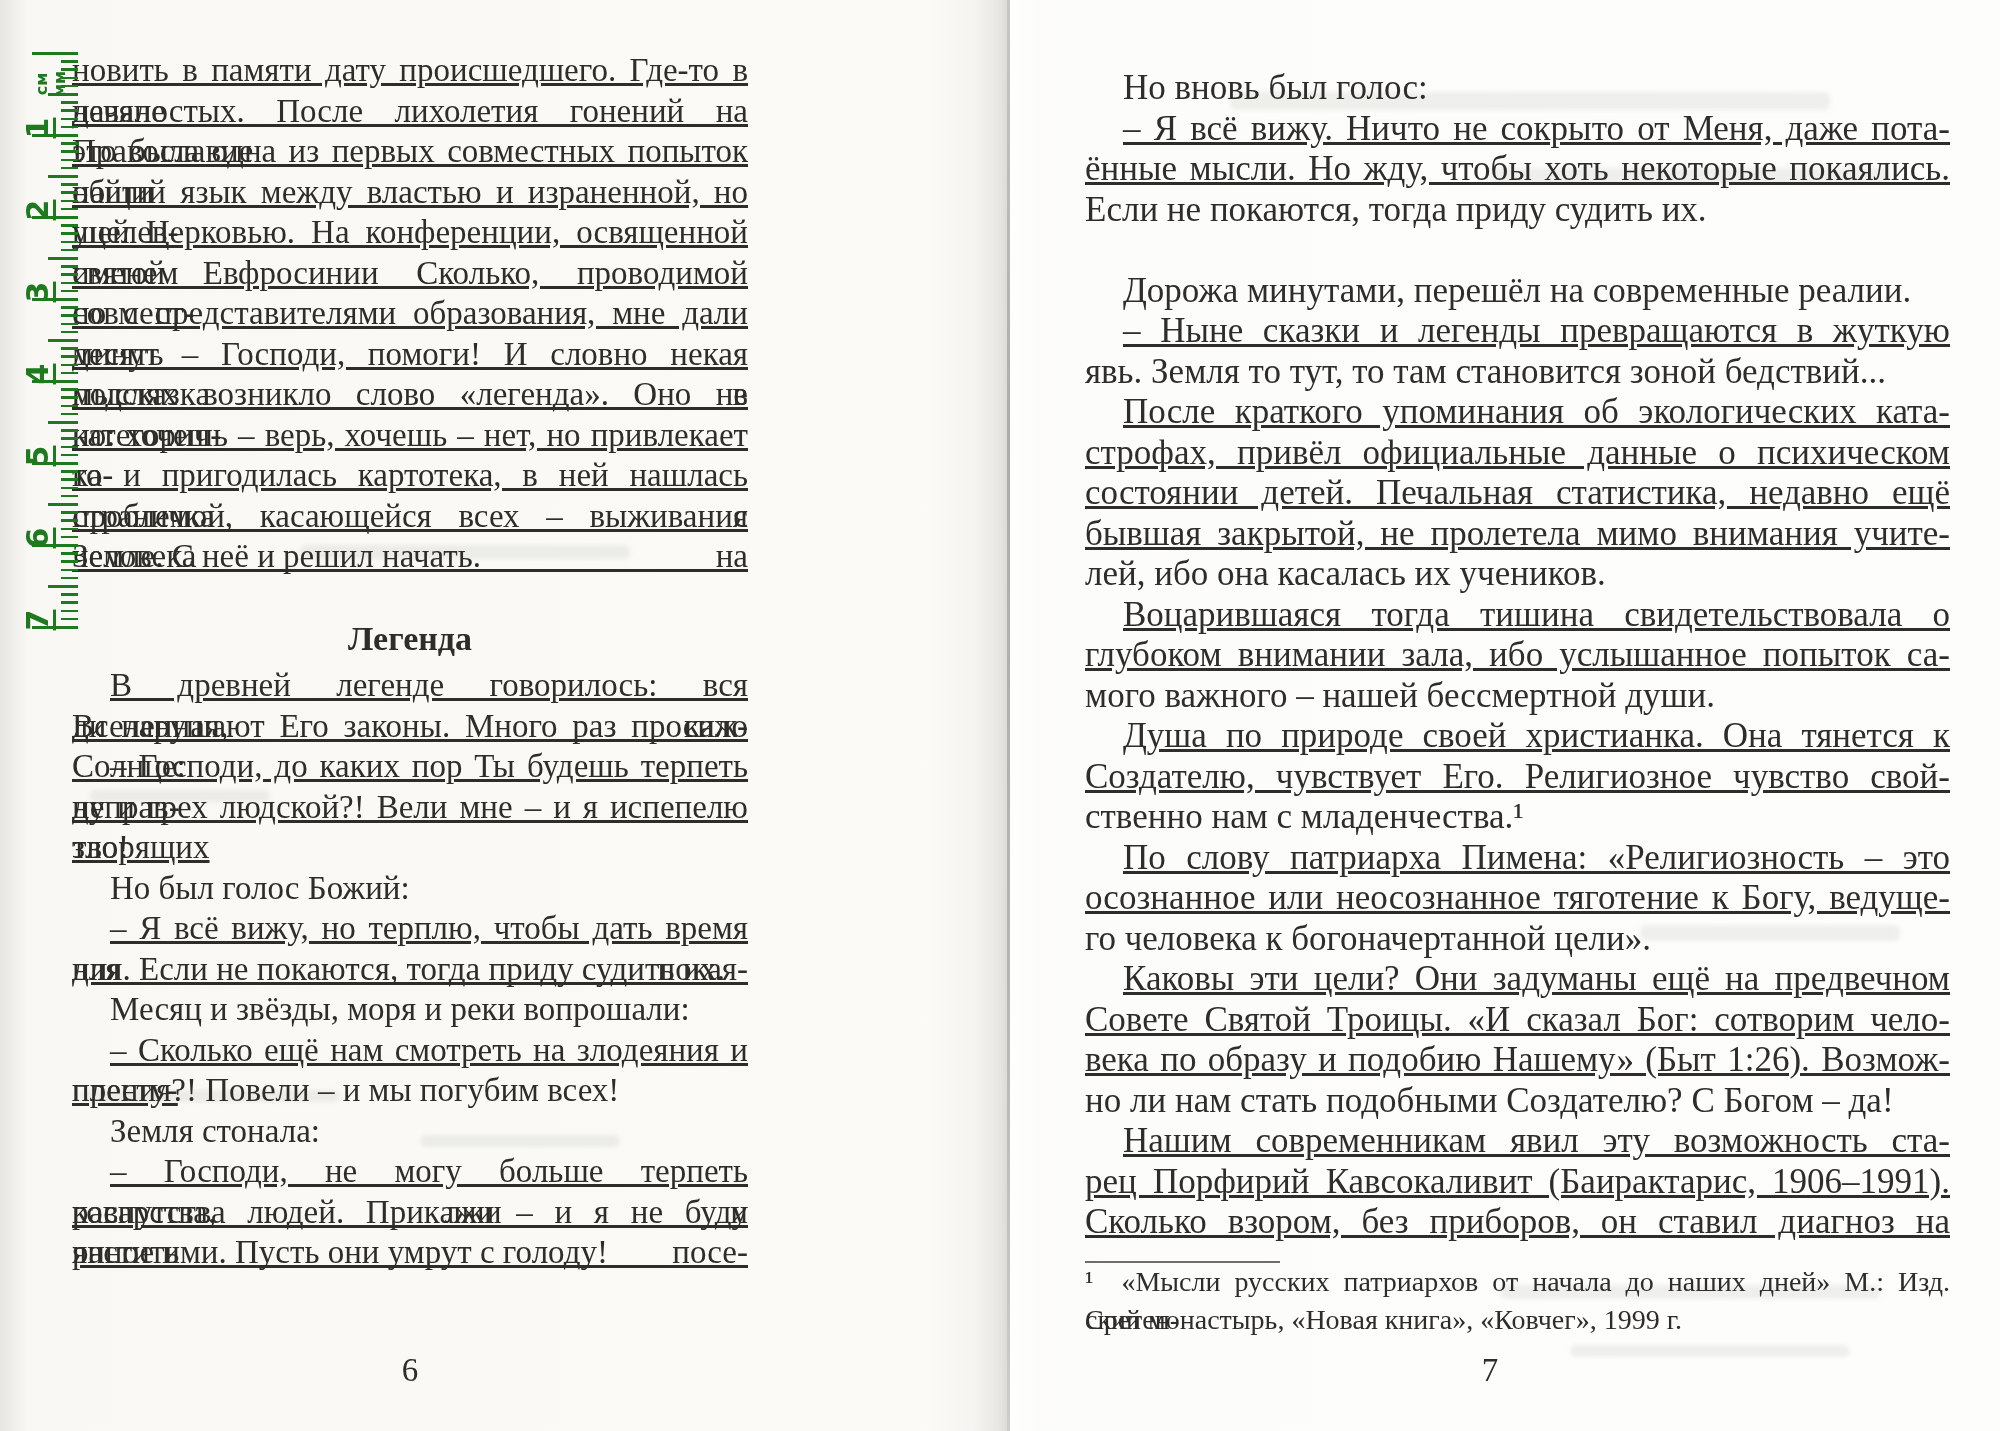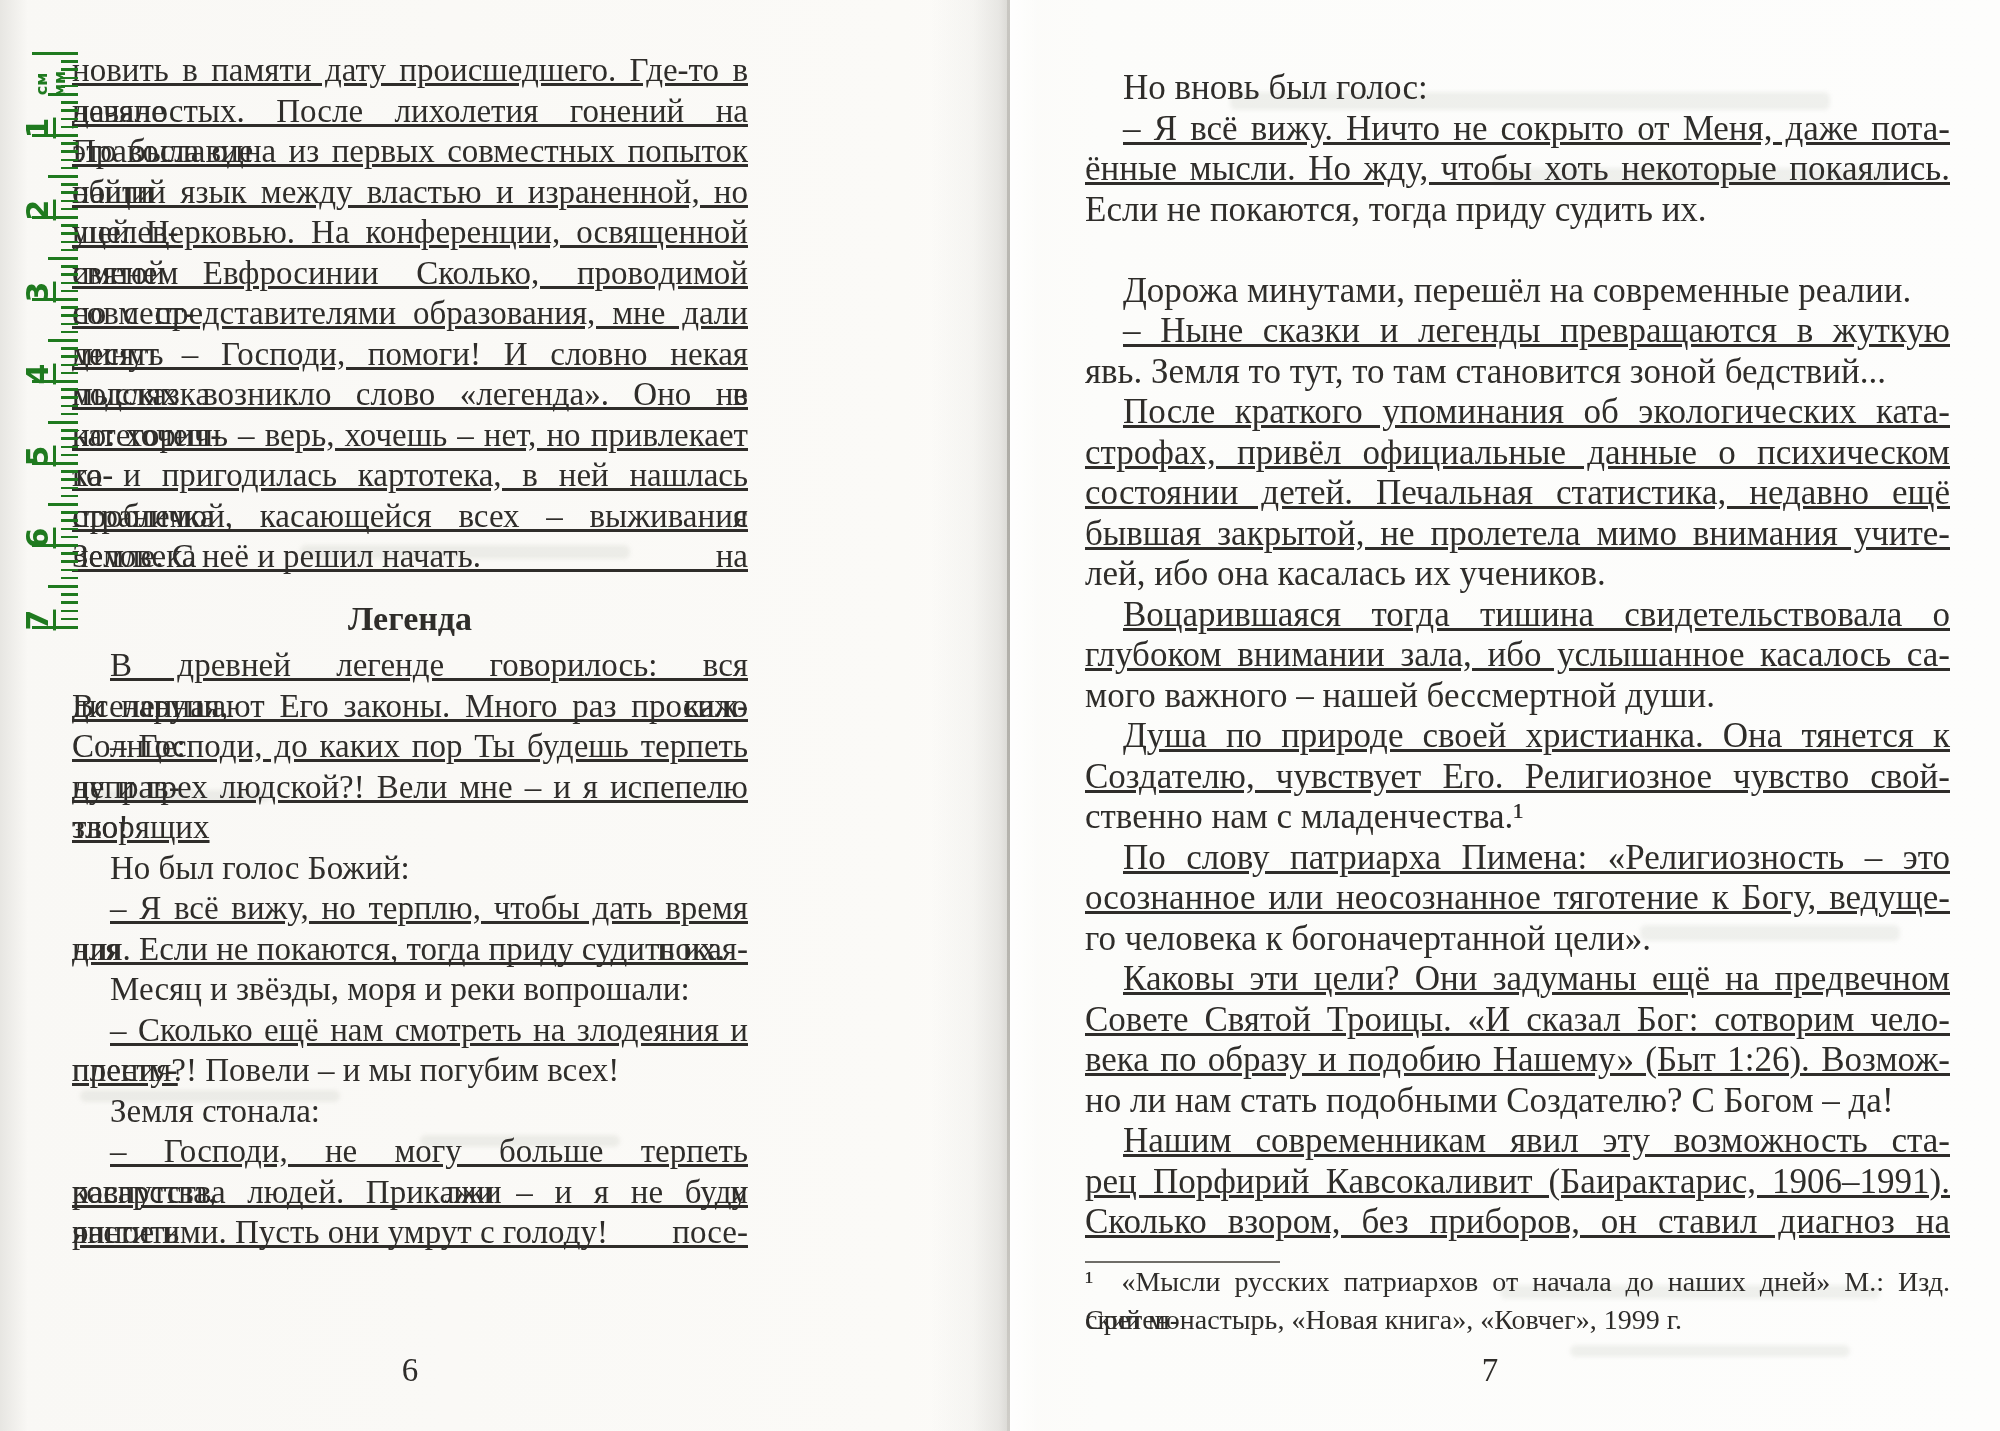--- a/index.html
+++ b/index.html
@@ -23,21 +23,21 @@
   .col{position:absolute;}
   .col-left{left:72px;top:50px;width:676px;font-size:33px;}
   .col-right{left:1085px;top:68px;width:865px;font-size:35px;}
   .ln{height:40.5px;line-height:40.5px;white-space:nowrap;white-space:normal;
       text-align:justify;overflow:visible;}
   .ln.j{text-align:justify;text-align-last:justify;text-decoration:underline;}
   .ln.e{text-align:center;text-align-last:left;}
   .ln.i{text-indent:38px;}
   .ln.g{height:40.5px;}
   .section-heading{height:40.5px;line-height:40.5px;text-align:center;
-      font-weight:bold;margin-top:22px;margin-bottom:6px;font-size:34px;}
+      font-weight:bold;margin-top:42px;margin-bottom:6px;font-size:34px;}
   .pgnum{position:absolute;top:1350px;height:40px;line-height:40px;
       text-align:center;font-size:33px;}
   .pgnum-left{left:72px;width:676px;}
   .pgnum-right{left:1085px;width:810px;}
 
   
   .fnrule{width:195px;border-top:2px solid #6f6d68;margin-top:18px;}
   .fnblock{}
   .fnln{font-size:28px;line-height:38px;height:38px;text-align:justify;}
   .fnln.j{text-align-last:justify;}
@@ -147,21 +147,21 @@
         <div class="ln g"></div>
         <div class="ln i e">Дорожа минутами, перешёл на современные реалии.</div>
         <div class="ln i j">– Ныне сказки и легенды превращаются в жуткую</div>
         <div class="ln e">явь. Земля то тут, то там становится зоной бедствий...</div>
         <div class="ln i j">После краткого упоминания об экологических ката-</div>
         <div class="ln j">строфах, привёл официальные данные о психическом</div>
         <div class="ln j">состоянии детей. Печальная статистика, недавно ещё</div>
         <div class="ln j">бывшая закрытой, не пролетела мимо внимания учите-</div>
         <div class="ln e">лей, ибо она касалась их учеников.</div>
         <div class="ln i j">Воцарившаяся тогда тишина свидетельствовала о</div>
-        <div class="ln j">глубоком внимании зала, ибо услышанное касалось са-</div>
+        <div class="ln j">глубоком внимании зала, ибо услышанное попыток са-</div>
         <div class="ln e">мого важного – нашей бессмертной души.</div>
         <div class="ln i j">Душа по природе своей христианка. Она тянется к</div>
         <div class="ln j">Создателю, чувствует Его. Религиозное чувство свой-</div>
         <div class="ln e">ственно нам с младенчества.¹</div>
         <div class="ln i j">По слову патриарха Пимена: «Религиозность – это</div>
         <div class="ln j">осознанное или неосознанное тяготение к Богу, ведуще-</div>
         <div class="ln e">го человека к богоначертанной цели».</div>
         <div class="ln i j">Каковы эти цели? Они задуманы ещё на предвечном</div>
         <div class="ln j">Совете Святой Троицы. «И сказал Бог: сотворим чело-</div>
         <div class="ln j">века по образу и подобию Нашему» (Быт 1:26). Возмож-</div>

